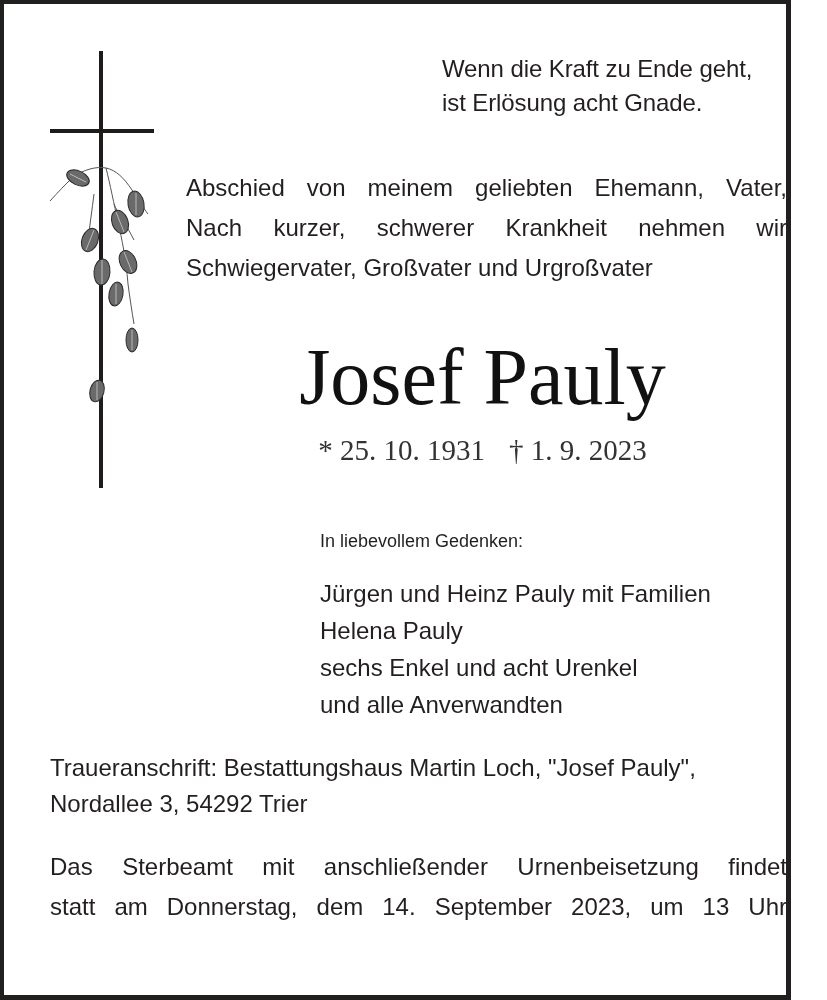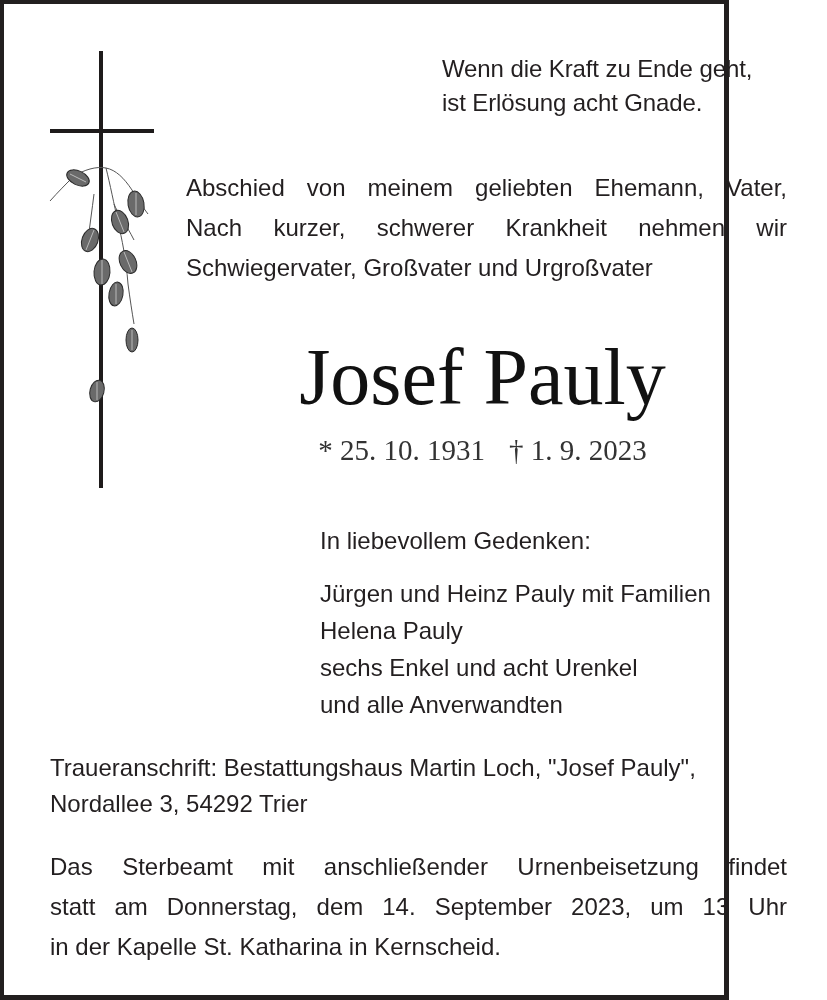--- a/index.html
+++ b/index.html
@@ -1,18 +1,18 @@
 <!DOCTYPE html>
 <html><head>
   <meta charset="utf-8">
   <style>
     html, body { margin: 0; padding: 0; background: #ffffff; }
     body { width: 827px; height: 1000px; position: relative; overflow: hidden; }
     .frame {
-      position: absolute; left: 0; top: 0; width: 729px; height: 1000px;
+      position: absolute; left: 0; top: 0; width: 791px; height: 1000px;
       box-sizing: border-box;
       border-top: 4px solid #221f1f;
       border-left: 4px solid #221f1f;
       border-right: 5px solid #221f1f;
       border-bottom: 5px solid #221f1f;
       background: #ffffff;
     }
     .sans { font-family: "Liberation Sans", "DejaVu Sans", sans-serif; color: #231f20; }
     .serif { font-family: "Liberation Serif", "DejaVu Serif", serif; color: #111; }
     .abs { position: absolute; }
@@ -20,21 +20,21 @@
 
     .motto { left: 438px; top: 48px; font-size: 24px; line-height: 34px; letter-spacing: -0.1px; }
 
     .intro { left: 182px; top: 164px; width: 601px; font-size: 24px; line-height: 40px; }
     .intro .justify { text-align: justify; text-align-last: justify; white-space: normal; }
 
     .name { left: 0; width: 827px; top: 330px; text-align: center; font-size: 80px; line-height: 86px; padding-left: 130px; box-sizing: border-box; letter-spacing: 0px; }
     .dates { left: 0; width: 827px; top: 428px; text-align: center; font-size: 29px; line-height: 36px; padding-left: 130px; box-sizing: border-box; color: #333; }
     .dates .gap { display: inline-block; width: 24px; }
 
-    .memory-label { left: 316px; top: 521px; font-size: 24px; line-height: 32px; }
+    .memory-label { left: 316px; top: 521px; font-size: 18px; line-height: 32px; }
     .family { left: 316px; top: 571px; font-size: 24px; line-height: 37px; }
 
     .address { left: 46px; top: 746px; font-size: 24px; line-height: 36px; }
 
     .service { left: 46px; top: 843px; width: 737px; font-size: 24px; line-height: 40px; }
     .service .justify { display: block; text-align: justify; text-align-last: justify; }
     .service .last { display: block; }
 
     .cross { left: 40px; top: 40px; width: 120px; height: 460px; }
   </style>
@@ -107,16 +107,15 @@
   </div>
 
   <div class="abs sans address">
     <span class="line">Traueranschrift: Bestattungshaus Martin Loch, "Josef Pauly",</span>
     <span class="line">Nordallee 3, 54292 Trier</span>
   </div>
 
   <div class="abs sans service">
     <span class="justify">Das Sterbeamt mit anschließender Urnenbeisetzung findet</span>
     <span class="justify">statt am Donnerstag, dem 14. September 2023, um 13 Uhr</span>
-    <span class="last">in der Kapelle St. Katharina in Kernscheid.</span>
   </div>
 
 </div>
 
 </body></html>

